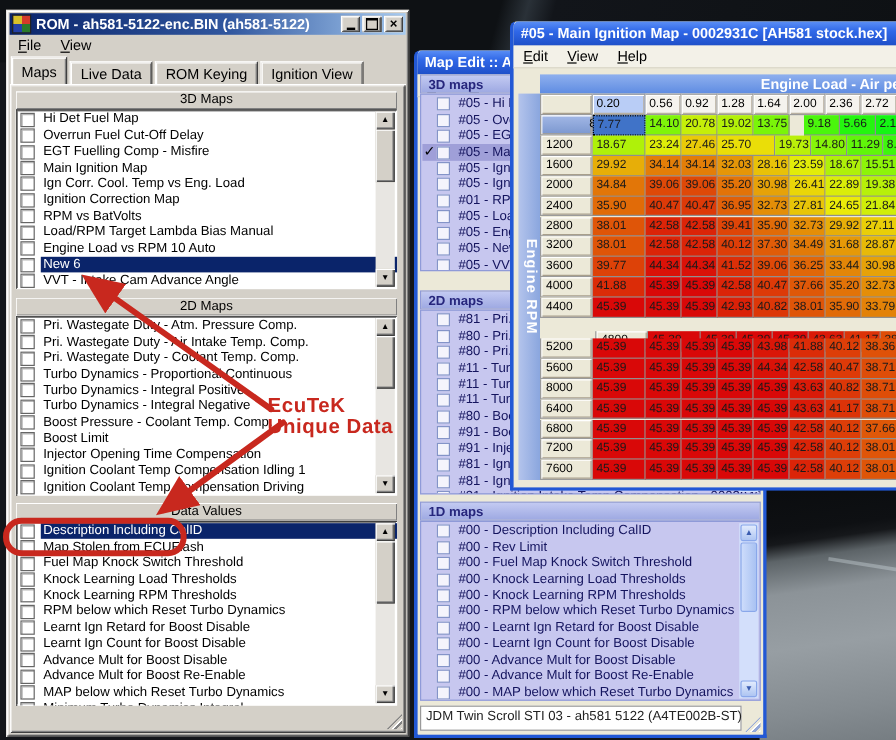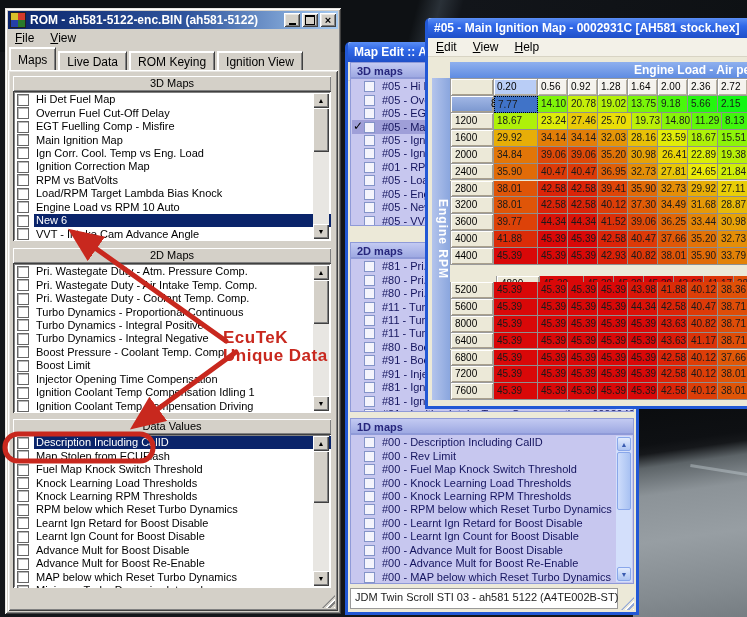--- a/index.html
+++ b/index.html
@@ -183,21 +183,21 @@
           <div class="c-row">
             <span class="c-check"></span>
             <span class="c-label">Ignition Correction Map</span>
           </div>
           <div class="c-row">
             <span class="c-check"></span>
             <span class="c-label">RPM vs BatVolts</span>
           </div>
           <div class="c-row">
             <span class="c-check"></span>
-            <span class="c-label">Load/RPM Target Lambda Bias Knock</span>
+            <span class="c-label">Load/RPM Target Lambda Bias Manual</span>
           </div>
           <div class="c-row">
             <span class="c-check"></span>
             <span class="c-label">Engine Load vs RPM 10 Auto</span>
           </div>
           <div class="c-row sel">
             <span class="c-check"></span>
             <span class="c-label">New 6</span>
           </div>
           <div class="c-row">
@@ -530,30 +530,30 @@
           <div class="ign-ch" style="width: 30px;">2.36</div>
           <div class="ign-ch" style="width: 30px;">2.72</div>
         </div>
         <div class="ign-row" style="top: 78px;">
           <div class="ign-rh sel">800</div>
           <div class="ign-cell sel" style="width: 44px;">7.77</div>
           <div class="ign-cell" style="width: 30px; background: rgb(127, 245, 9);">14.10</div>
           <div class="ign-cell" style="width: 30px; background: rgb(197, 239, 9);">20.78</div>
           <div class="ign-cell" style="width: 30px; background: rgb(179, 241, 9);">19.02</div>
           <div class="ign-cell" style="width: 30px; background: rgb(122, 245, 9);">13.75</div>
-          <div class="ign-cell" style="width: 30px; background: rgb(74, 246, 12);">9.18</div>
+          <div class="ign-cell" style="width: 30px; background: rgb(74, 246, 12); margin-left: 12px;">9.18</div>
           <div class="ign-cell" style="width: 30px; background: rgb(36, 246, 15);">5.66</div>
           <div class="ign-cell" style="width: 30px; background: rgb(19, 246, 19);">2.15</div>
         </div>
         <div class="ign-row" style="top: 94.9px;">
           <div class="ign-rh">1200</div>
           <div class="ign-cell" style="width: 44px; background: rgb(175, 241, 9);">18.67</div>
           <div class="ign-cell" style="width: 30px; background: rgb(222, 237, 9);">23.24</div>
           <div class="ign-cell" style="width: 30px; background: rgb(233, 202, 8);">27.46</div>
-          <div class="ign-cell" style="width: 34px; background: rgb(234, 222, 8);">25.70</div>
+          <div class="ign-cell" style="width: 48px; background: rgb(234, 222, 8);">25.70</div>
           <div class="ign-cell" style="width: 30px; background: rgb(186, 240, 9);">19.73</div>
           <div class="ign-cell" style="width: 30px; background: rgb(134, 244, 9);">14.80</div>
           <div class="ign-cell" style="width: 30px; background: rgb(96, 246, 10);">11.29</div>
           <div class="ign-cell" style="width: 30px; background: rgb(63, 246, 13);">8.13</div>
         </div>
         <div class="ign-row" style="top: 111.8px;">
           <div class="ign-rh">1600</div>
           <div class="ign-cell" style="width: 44px; background: rgb(231, 174, 8);">29.92</div>
           <div class="ign-cell" style="width: 30px; background: rgb(227, 126, 8);">34.14</div>
           <div class="ign-cell" style="width: 30px; background: rgb(227, 126, 8);">34.14</div>

